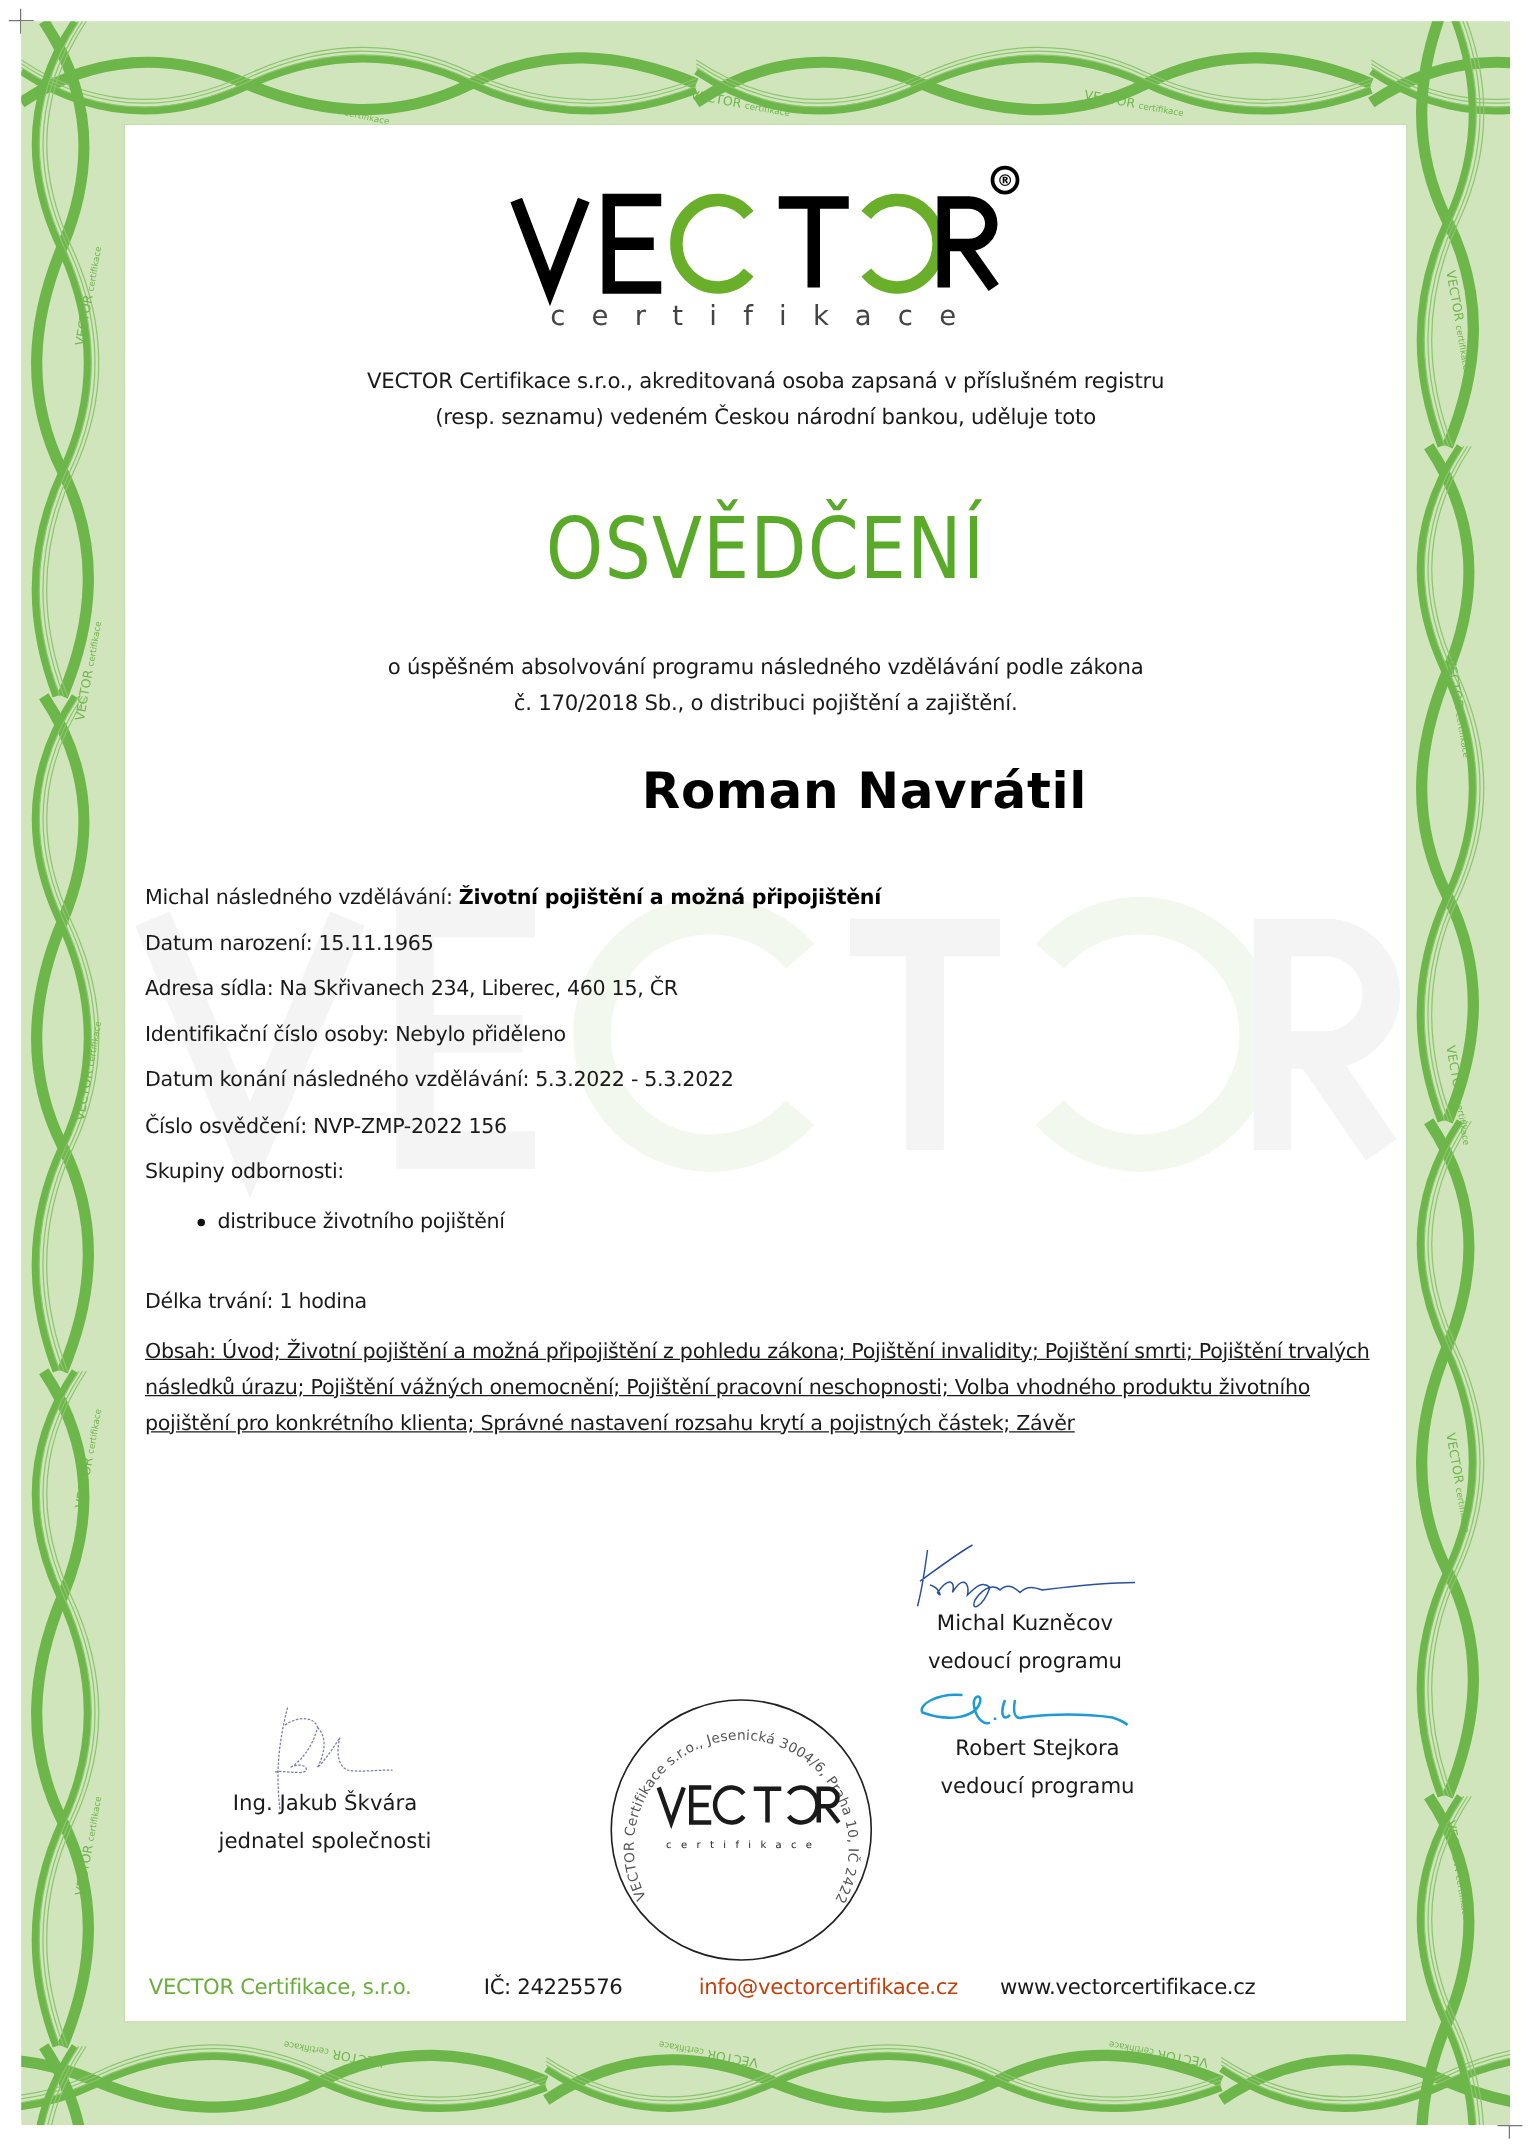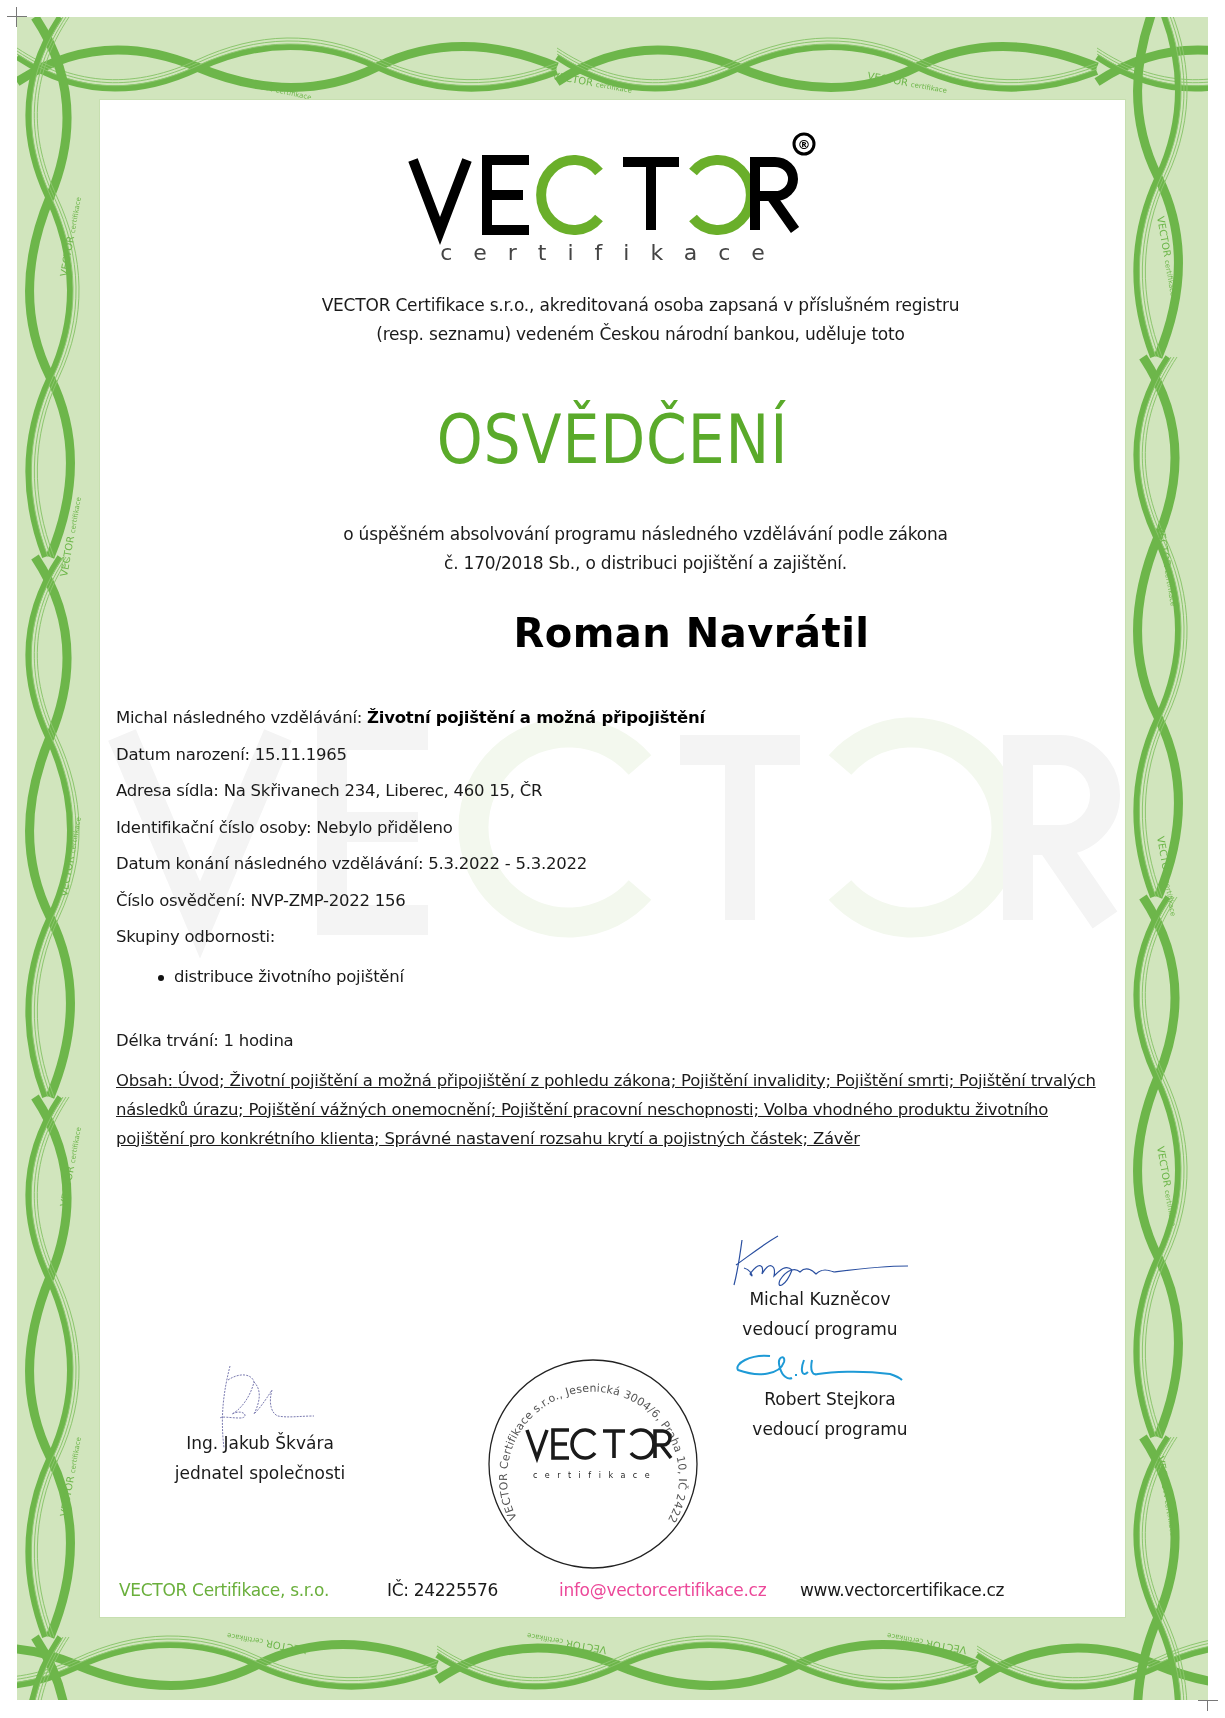--- a/index.html
+++ b/index.html
@@ -6,23 +6,23 @@
     body { width: 1225px; height: 1718px; position: relative; overflow: hidden; font-family: "DejaVu Sans", sans-serif; color: #111; }
     .crop-mark { position: absolute; background: #777; }
     .page { position: absolute; left: 17px; top: 17px; width: 1191px; height: 1683px; background: #d1e5bd; }
     .border-svg { position: absolute; left: 0; top: 0; width: 1191px; height: 1683px; }
     .inner { position: absolute; left: 83px; top: 83px; width: 1025px; height: 1517px; background: #ffffff; outline: 1px solid #c7dfb0; }
     .watermark { position: absolute; left: 0; top: 0; width: 1025px; height: 1517px; pointer-events: none; }
 
     .logo { position: absolute; left: 0; width: 1025px; top: 30px; text-align: center; }
     .logo-svg { display: block; margin: 0 auto; }
 
-    .intro { position: absolute; left: 0; width: 1025px; top: 191px; text-align: center; font-size: 17px; line-height: 29px; color: #1a1a1a; letter-spacing: -0.2px; padding-left: 28px; }
+    .intro { position: absolute; left: 0; width: 1025px; top: 191px; text-align: center; font-size: 17px; line-height: 29px; color: #1a1a1a; letter-spacing: -0.2px; }
     .title { position: absolute; left: 0; width: 1025px; top: 300px; text-align: center; font-family: "DejaVu Sans", sans-serif; font-size: 68px; font-weight: normal; color: #5aaa2a; letter-spacing: 1px; transform: scaleX(0.86); transform-origin: center; }
-    .law { position: absolute; left: 0; width: 1025px; top: 420px; text-align: center; font-size: 17px; line-height: 29px; color: #1a1a1a; letter-spacing: -0.2px; padding-left: 33px; }
+    .law { position: absolute; left: 0; width: 1025px; top: 420px; text-align: center; font-size: 17px; line-height: 29px; color: #1a1a1a; letter-spacing: -0.2px; }
     .name { position: absolute; left: 0; width: 1183px; top: 510px; text-align: center; font-size: 40px; font-weight: bold; color: #000; letter-spacing: 0.5px; }
 
     .details { position: absolute; left: 16px; top: 606px; width: 990px; font-size: 16.5px; color: #1a1a1a; letter-spacing: -0.25px; }
     .row { height: 36.5px; line-height: 24px; white-space: nowrap; }
     .row b { font-weight: bold; color: #000; }
     .bullet-list { margin: 0; padding: 0; list-style: none; height: 52px; padding-top: 10px; }
     .bullet-list li { position: relative; padding-left: 58px; line-height: 24px; }
     .bullet-list li::before { content: ""; position: absolute; left: 42px; top: 10px; width: 6px; height: 6px; border-radius: 50%; background: #111; }
     .row-gap { height: 12px; }
     .para { line-height: 29px; white-space: normal; width: 990px; text-decoration: underline; }
@@ -31,21 +31,21 @@
     .sig-right { position: absolute; left: 620px; top: 1130px; width: 200px; text-align: center; }
     .sig-name { font-size: 17px; line-height: 30px; color: #1a1a1a; }
     .sig-role { font-size: 17px; line-height: 30px; color: #1a1a1a; }
 
     .seal { position: absolute; left: 387px; top: 1258px; width: 212px; height: 212px; }
 
     .footer { position: absolute; left: 0; top: 1480px; width: 945px; height: 30px; font-size: 17px; letter-spacing: -0.3px; }
     .footer span { position: absolute; top: 0; white-space: nowrap; }
     .f-company { left: 19px; color: #6aaf3c; }
     .f-ico { left: 287px; color: #1a1a1a; }
-    .f-email { left: 459px; color: #ec4899; }
+    .f-email { left: 459px; color: #c2410c; }
     .f-web { left: 700px; color: #1a1a1a; }
   </style>
 </head>
 <body>
 
 <div class="crop-mark" style="left:7px;top:16px;width:20px;height:1px;"></div>
 <div class="crop-mark" style="left:16px;top:7px;width:1px;height:20px;"></div>
 <div class="crop-mark" style="left:1198px;top:1700px;width:20px;height:1px;"></div>
 <div class="crop-mark" style="left:1207px;top:1691px;width:1px;height:20px;"></div>
 

